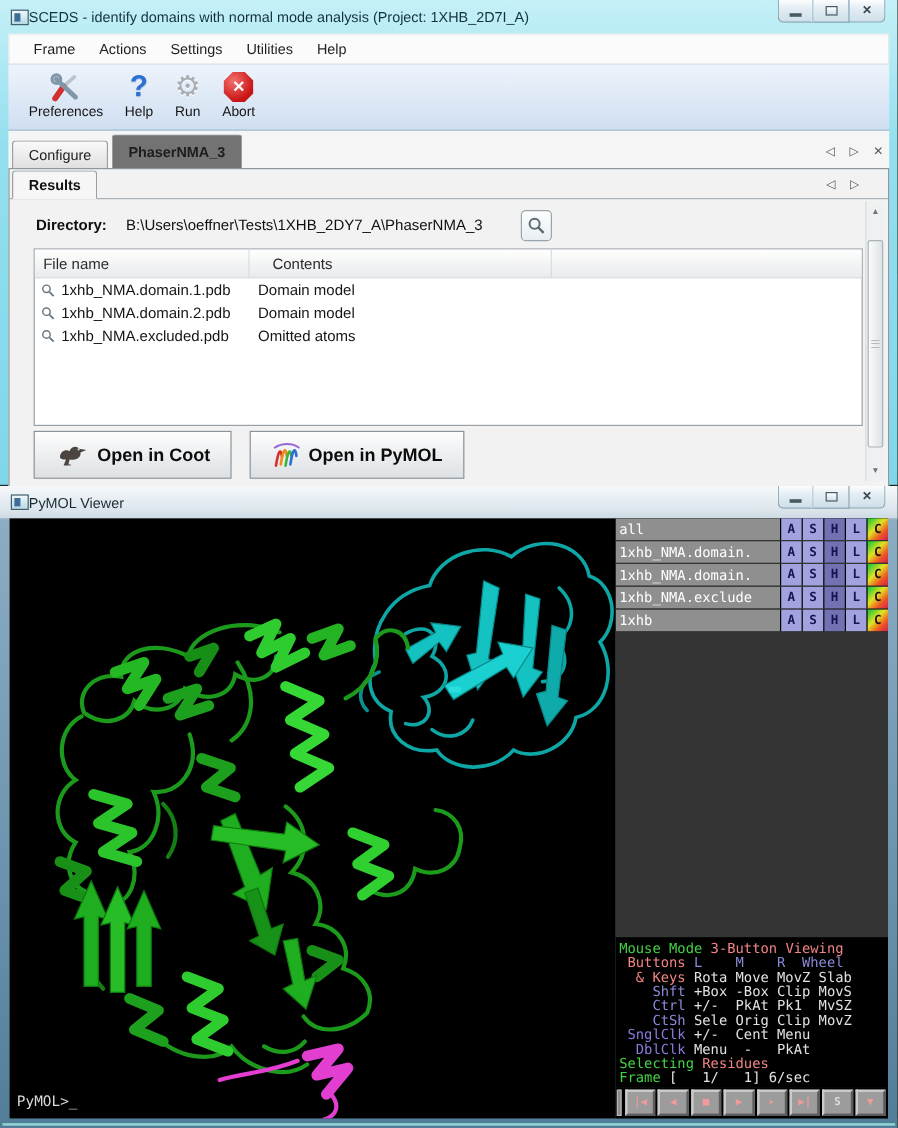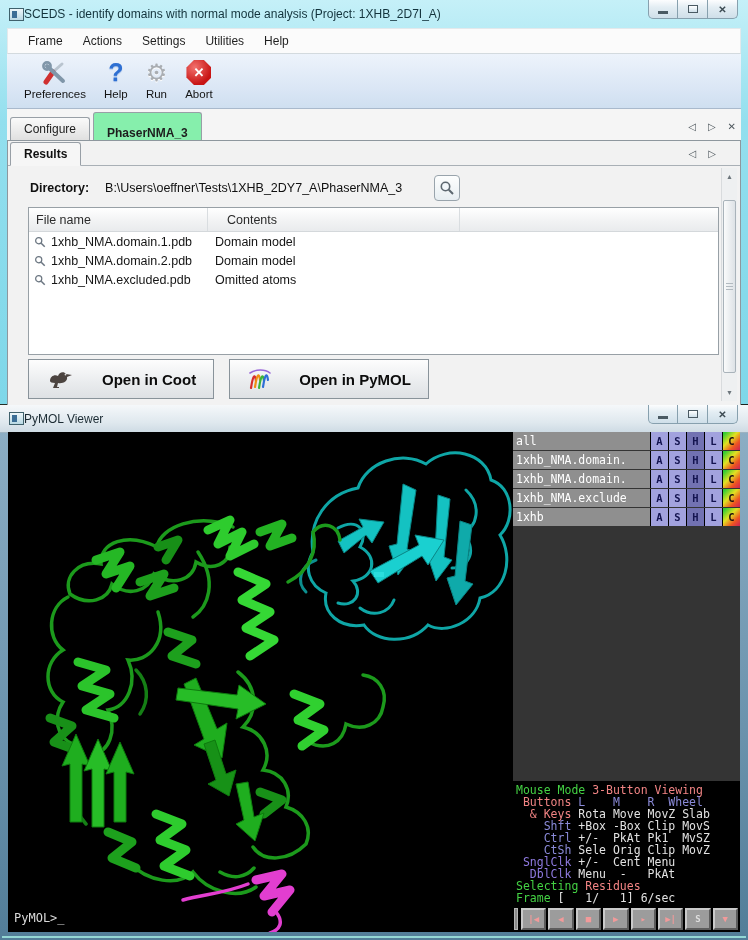--- a/index.html
+++ b/index.html
@@ -40,21 +40,21 @@
   .tool-ico{height:31px;display:flex;align-items:center;justify-content:center;}
   .tool-label{font-size:11.5px;color:#141414;}
   .help-q{font-size:25px;font-weight:bold;color:#2e6fd2;text-shadow:0 1px 1px #9bb9e6;}
   .gear{font-size:24px;color:#a9adb2;text-shadow:0 1px 0 #fff;}
   .abort-oct{width:25px;height:25px;background:radial-gradient(circle at 35% 30%,#f2716d,#c81414 70%);
              clip-path:polygon(30% 0,70% 0,100% 30%,100% 70%,70% 100%,30% 100%,0 70%,0 30%);
              display:flex;align-items:center;justify-content:center;color:#fff;font-weight:bold;font-size:13px;}
   .tabstrip{margin:0 7px;height:31px;background:#f5f5f5;display:flex;align-items:flex-end;padding-left:3px;position:relative;}
   .tab{height:23px;box-sizing:border-box;padding:0 13px;display:flex;align-items:center;font-size:12px;color:#1d1d1d;
        background:linear-gradient(#fafafa,#e0e0e0);border:1px solid #989fa6;border-bottom:none;border-radius:3px 3px 0 0;margin-right:3px;}
-  .tab.active{height:28px;background:#86efac;font-weight:bold;align-items:flex-end;}
+  .tab.active{height:28px;background:#737373;font-weight:bold;}
   .strip-arrows{position:absolute;right:5px;bottom:8px;display:flex;gap:12px;font-size:10px;color:#4e575d;align-items:center;}
   .panel{margin:0 7px;height:266px;border:1px solid #8e979e;background:#f2f2f2;position:relative;box-sizing:border-box;}
   .panel-head{height:24px;border-bottom:1px solid #a9b0b6;position:relative;}
   .inner-tab{position:absolute;left:2px;bottom:-1px;height:24px;box-sizing:border-box;padding:0 13px;font-size:12px;font-weight:bold;
              background:#f6f6f6;border:1px solid #989fa6;border-bottom:1px solid #f6f6f6;border-radius:3px 3px 0 0;
              display:flex;align-items:center;color:#111;}
   .inner-arrows{position:absolute;right:24px;top:7px;display:flex;gap:12px;font-size:10px;color:#4e575d;}
   .dir-row{position:absolute;top:34px;left:22px;display:flex;align-items:center;font-size:12.5px;color:#101010;}
   .dir-label{font-weight:bold;margin-right:16px;}
   .search-btn{width:26px;height:26px;box-sizing:border-box;border:1px solid #99a4ac;border-radius:4px;
@@ -74,21 +74,21 @@
   .vscroll{position:absolute;top:27px;right:3px;width:16px;height:233px;background:#eef0f1;border-left:1px solid #d8dbdd;box-sizing:border-box;}
   .sb-arrow{position:absolute;left:0;width:15px;height:15px;display:flex;align-items:center;justify-content:center;
             font-size:7px;color:#6d767c;}
   .sb-up{top:1px;} .sb-down{bottom:1px;}
   .sb-thumb{position:absolute;left:1px;top:32px;width:13px;height:173px;border:1px solid #a9b3ba;border-radius:2px;
             background:linear-gradient(90deg,#fafbfb,#dde2e6);box-sizing:border-box;}
   .sb-grip{position:absolute;left:2px;top:50%;margin-top:-4px;width:7px;height:8px;
            background:repeating-linear-gradient(#b2bac0 0 1px,transparent 1px 3px);}
   .btn-row{position:absolute;left:20px;bottom:6px;display:flex;gap:15px;}
   .big-btn{height:38px;border:1px solid #89939a;background:linear-gradient(#fdfdfd,#ebedef 55%,#dee1e4);
-           display:flex;align-items:center;gap:26px;padding:0 17px;font-size:15px;font-weight:bold;color:#0c0c0c;}
+           display:flex;align-items:center;gap:5px;padding:0 17px;font-size:15px;font-weight:bold;color:#0c0c0c;}
 
   
   .pymol{top:405px;width:748px;height:535px;background:linear-gradient(#8fb0c6,#6b93ad 60%,#527d98);}
   .pymol .titlebar{height:27px;background:linear-gradient(#f5f8fa,#dfe8ee 65%,#cedbe4);border-bottom:1px solid #9db3c1;}
   .pymol .title-text{color:#1b2b33;}
   .pymol-bottom-line{position:absolute;left:2px;right:2px;bottom:2px;height:2px;background:#9fe6de;opacity:.85;}
   .client{position:absolute;left:8px;top:27px;width:732px;height:500px;display:flex;}
   .viewport{width:505px;height:500px;background:#000;position:relative;flex:0 0 auto;}
   .prompt{position:absolute;left:6px;bottom:7px;font-family:"DejaVu Sans Mono",monospace;font-size:12px;color:#d9d9d9;}
   .sidebar{width:227px;height:500px;background:#343434;display:flex;flex-direction:column;}

